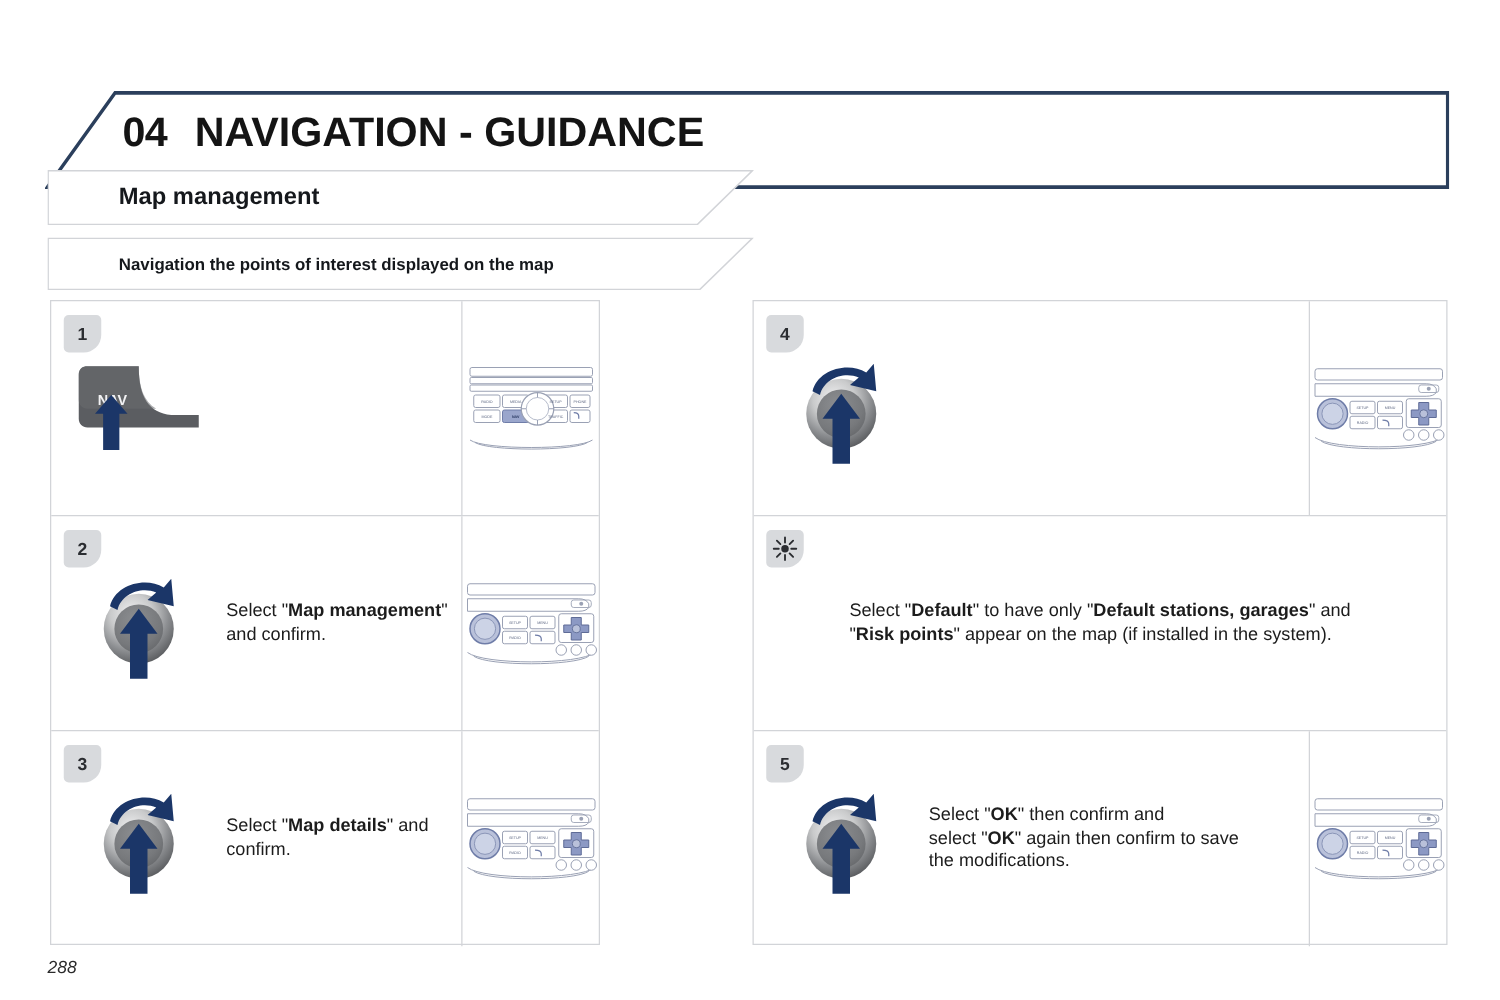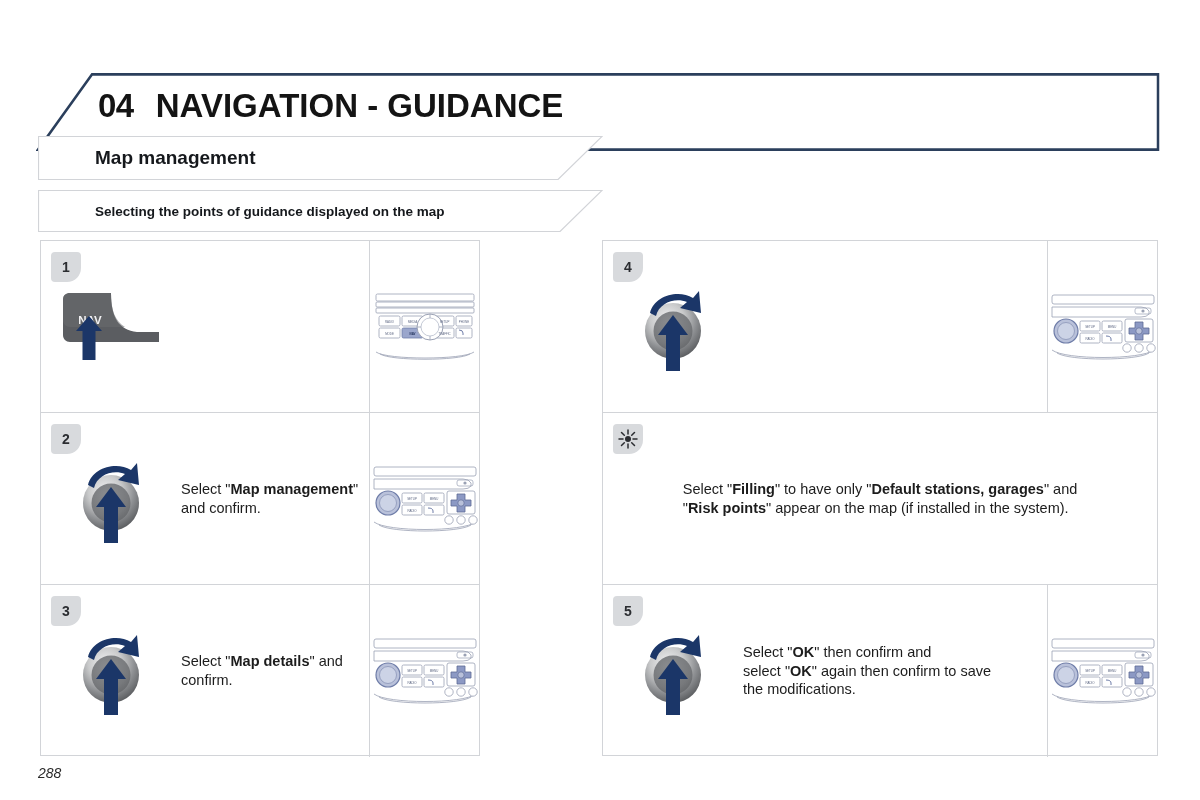--- a/index.html
+++ b/index.html
@@ -211,21 +211,21 @@
   <svg viewBox="0 0 565 44" preserveAspectRatio="none">
     <polygon points="0.5,0.5 564,0.5 520,43.5 0.5,43.5" fill="#ffffff" stroke="#d2d4d8" stroke-width="1.2"></polygon>
   </svg>
   <div class="label">Map management</div>
 </div>
 
 <div class="section-tab" id="section-sub">
   <svg viewBox="0 0 565 42" preserveAspectRatio="none">
     <polygon points="0.5,0.5 564,0.5 522,41.5 0.5,41.5" fill="#ffffff" stroke="#d2d4d8" stroke-width="1.2"></polygon>
   </svg>
-  <div class="label">Selecting the points of guidance displayed on the map</div>
+  <div class="label">Navigation the points of interest displayed on the map</div>
 </div>
 
 <div class="table-block" id="table-left">
     <div class="step-row">
       <div class="step-badge">1</div>
       <div class="step-main">
         <div class="ctrl-and-text">
           <div class="ctrl-slot">
             <svg width="104" height="78" viewBox="0 0 104 78">
     <path d="M4,12 C4,7 7,5 11,5 L52,5 C52,30 60,42 78,44 L100,44 L100,54 L11,54 C7,54 4,51 4,47 Z" fill="#5b5d61"></path>
@@ -477,21 +477,21 @@
       <line x1="2" y1="11" x2="6" y2="11"></line>
       <line x1="16" y1="11" x2="20" y2="11"></line>
       <line x1="4.5" y1="4.5" x2="7.3" y2="7.3"></line>
       <line x1="14.7" y1="14.7" x2="17.5" y2="17.5"></line>
       <line x1="17.5" y1="4.5" x2="14.7" y2="7.3"></line>
       <line x1="7.3" y1="14.7" x2="4.5" y2="17.5"></line>
     </g>
     <circle cx="11" cy="11" r="3" fill="#2b2d31"></circle>
   </svg>
       </div>
-      <div class="step-text">Select "<b>Filling</b>" to have only "<b>Default stations, garages</b>" and<br>"<b>Risk points</b>" appear on the map (if installed in the system).</div>
+      <div class="step-text">Select "<b>Default</b>" to have only "<b>Default stations, garages</b>" and<br>"<b>Risk points</b>" appear on the map (if installed in the system).</div>
     </div>
     <div class="step-row">
       <div class="step-badge">5</div>
       <div class="step-main">
         <div class="ctrl-and-text">
           <div class="ctrl-slot">
             <svg width="86" height="96" viewBox="0 0 86 96">
     <defs>
       <radialGradient id="knobRing" cx="40%" cy="30%" r="72%">
         <stop offset="0%" stop-color="#f2f2f3"></stop>

